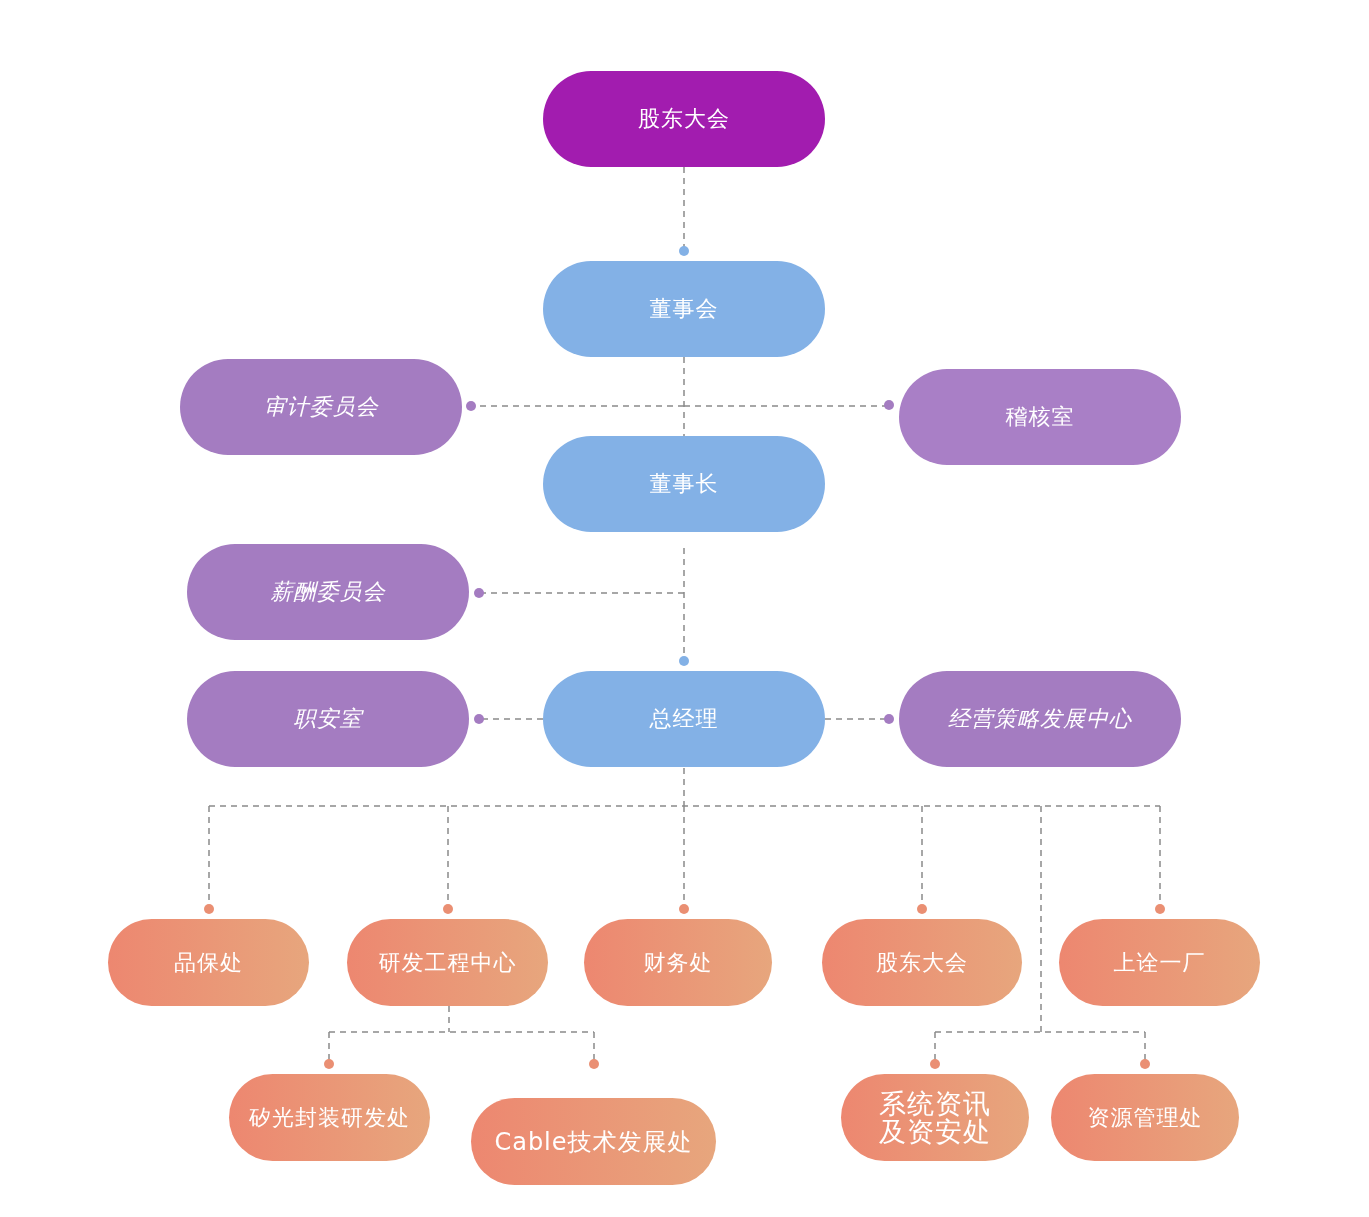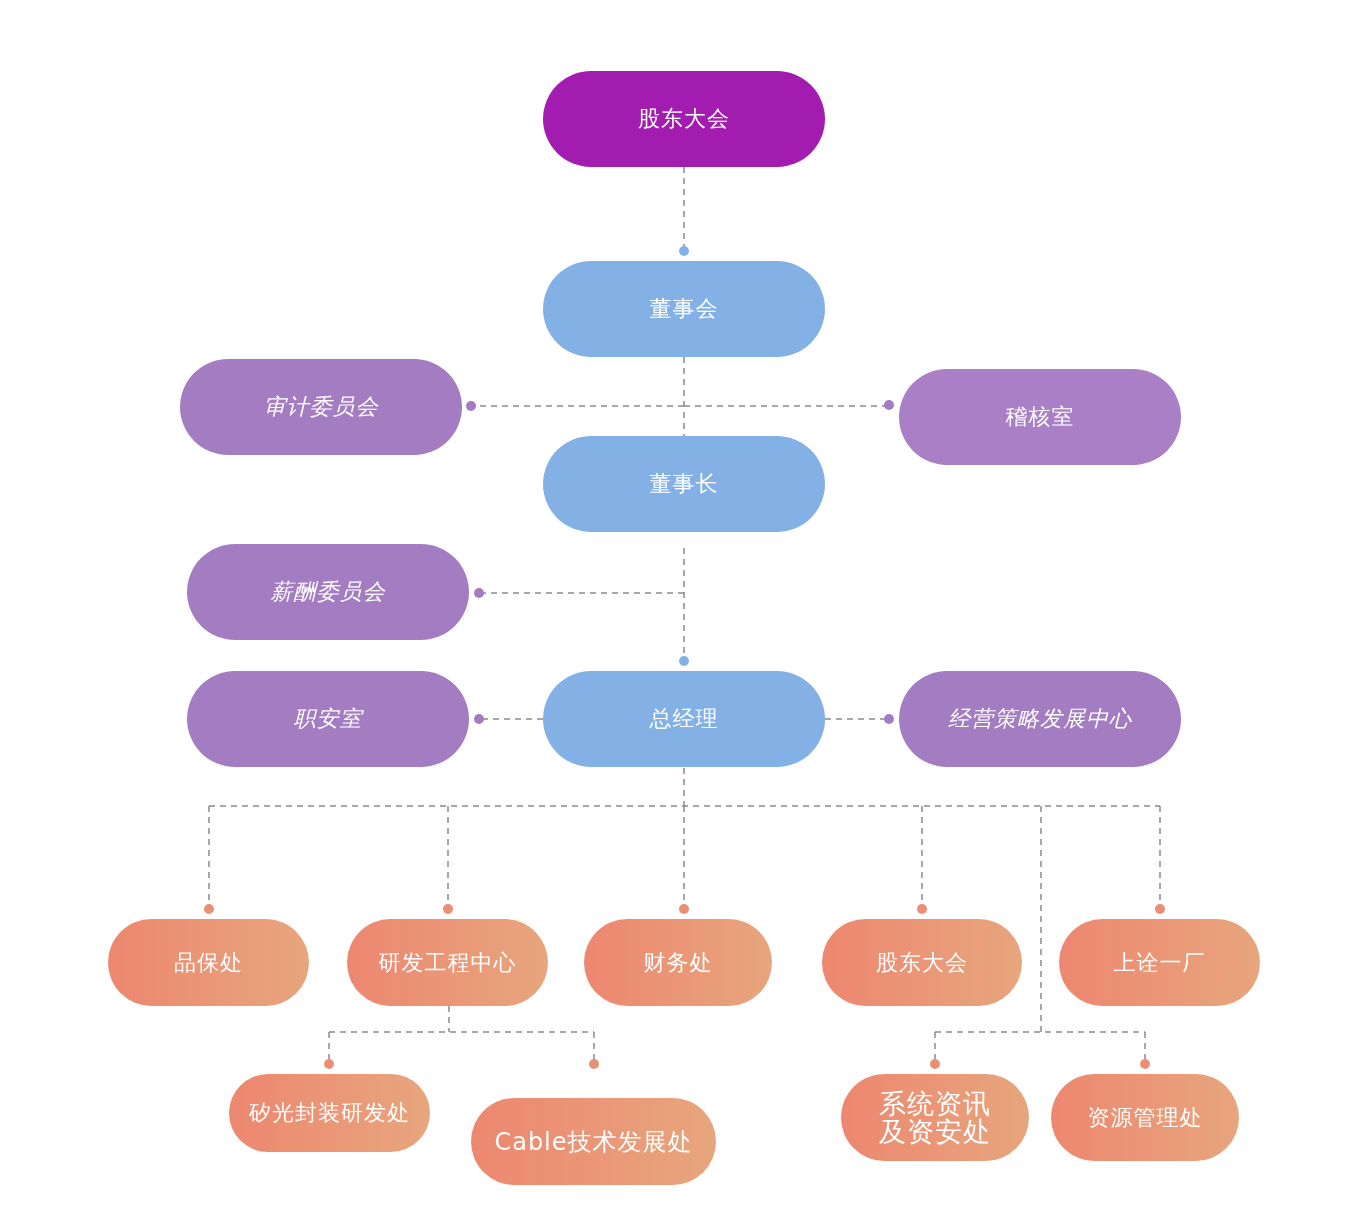--- a/index.html
+++ b/index.html
@@ -125,21 +125,21 @@
 </div>
 
 <div class="node c-orange" style="left:822px; top:919px; width:200px; height:87px;">
   <span>股东大会</span>
 </div>
 
 <div class="node c-orange" style="left:1059px; top:919px; width:201px; height:87px;">
   <span>上诠一厂</span>
 </div>
 
-<div class="node c-orange" style="left:229px; top:1074px; width:201px; height:78px;">
+<div class="node c-orange" style="left:229px; top:1074px; width:201px; height:87px;">
   <span>矽光封装研发处</span>
 </div>
 
 <div class="node c-orange" style="left:471px; top:1074px; width:245px; height:87px; font-size:24px;margin-top:24px;">
   <span>Cable技术发展处</span>
 </div>
 
 <div class="node c-orange small" style="left:841px; top:1074px; width:188px; height:87px;">
   <span>系统资讯
 及资安处</span>

